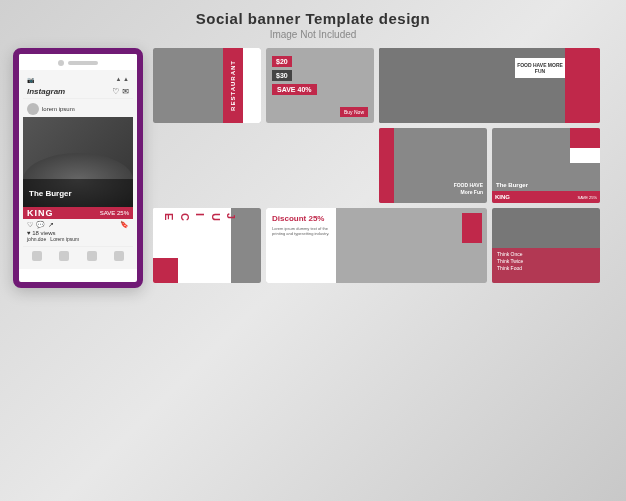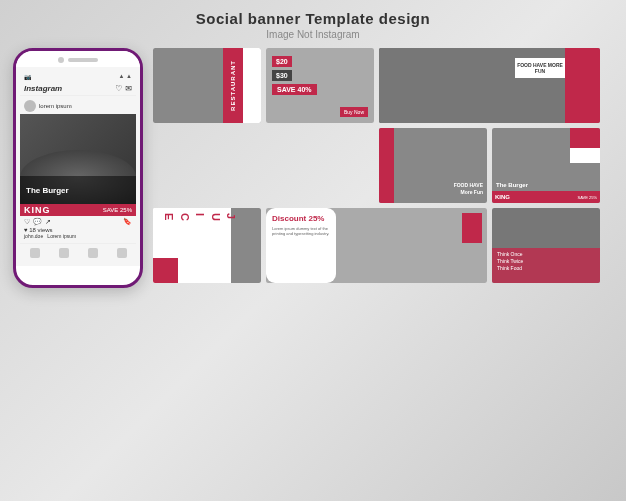--- a/index.html
+++ b/index.html
@@ -34,22 +34,22 @@
       display: flex;
       gap: 10px;
       width: 600px;
       align-items: flex-start;
     }
     
     .phone-mockup {
       width: 130px;
       min-width: 130px;
       background: #fff;
-      border-radius: 20px;
-      border: 3px solid #701a75;
+      border-radius: 8px;
+      border: 6px solid #701a75;
       box-shadow: 0 4px 15px rgba(0,0,0,0.2);
       overflow: hidden;
       position: relative;
       height: 240px;
     }
     .phone-top {
       background: #fff;
       padding: 6px 0 4px 0;
       display: flex;
       justify-content: center;
@@ -494,21 +494,20 @@
       grid-row: 3;
     }
     .card8 .tcard-bg {
       background: #aaa;
     }
     .card8-white-block {
       position: absolute;
       left: 0; top: 0; bottom: 0; width: 70px;
       background: #fff;
       padding: 6px;
-      border-radius: 9px;
     }
     .card8-discount {
       font-size: 8px;
       font-weight: bold;
       color: #c0284a;
       margin-bottom: 3px;
     }
     .card8-desc {
       font-size: 4px;
       color: #666;
@@ -540,21 +539,21 @@
       color: #fff;
       line-height: 1.4;
     }
   </style>
 </head>
 <body>
 
 <div class="page-title">
   <h2>Social banner Template design</h2>
 </div>
-<div class="page-subtitle">Image Not Instagram</div>
+<div class="page-subtitle">Image Not Included</div>
 
 <div class="main-content">
 
   <div class="phone-mockup">
     <div class="phone-top">
       <div class="phone-camera"></div>
       <div class="phone-speaker"></div>
     </div>
     <div class="phone-screen">
       <div class="phone-status-bar">

